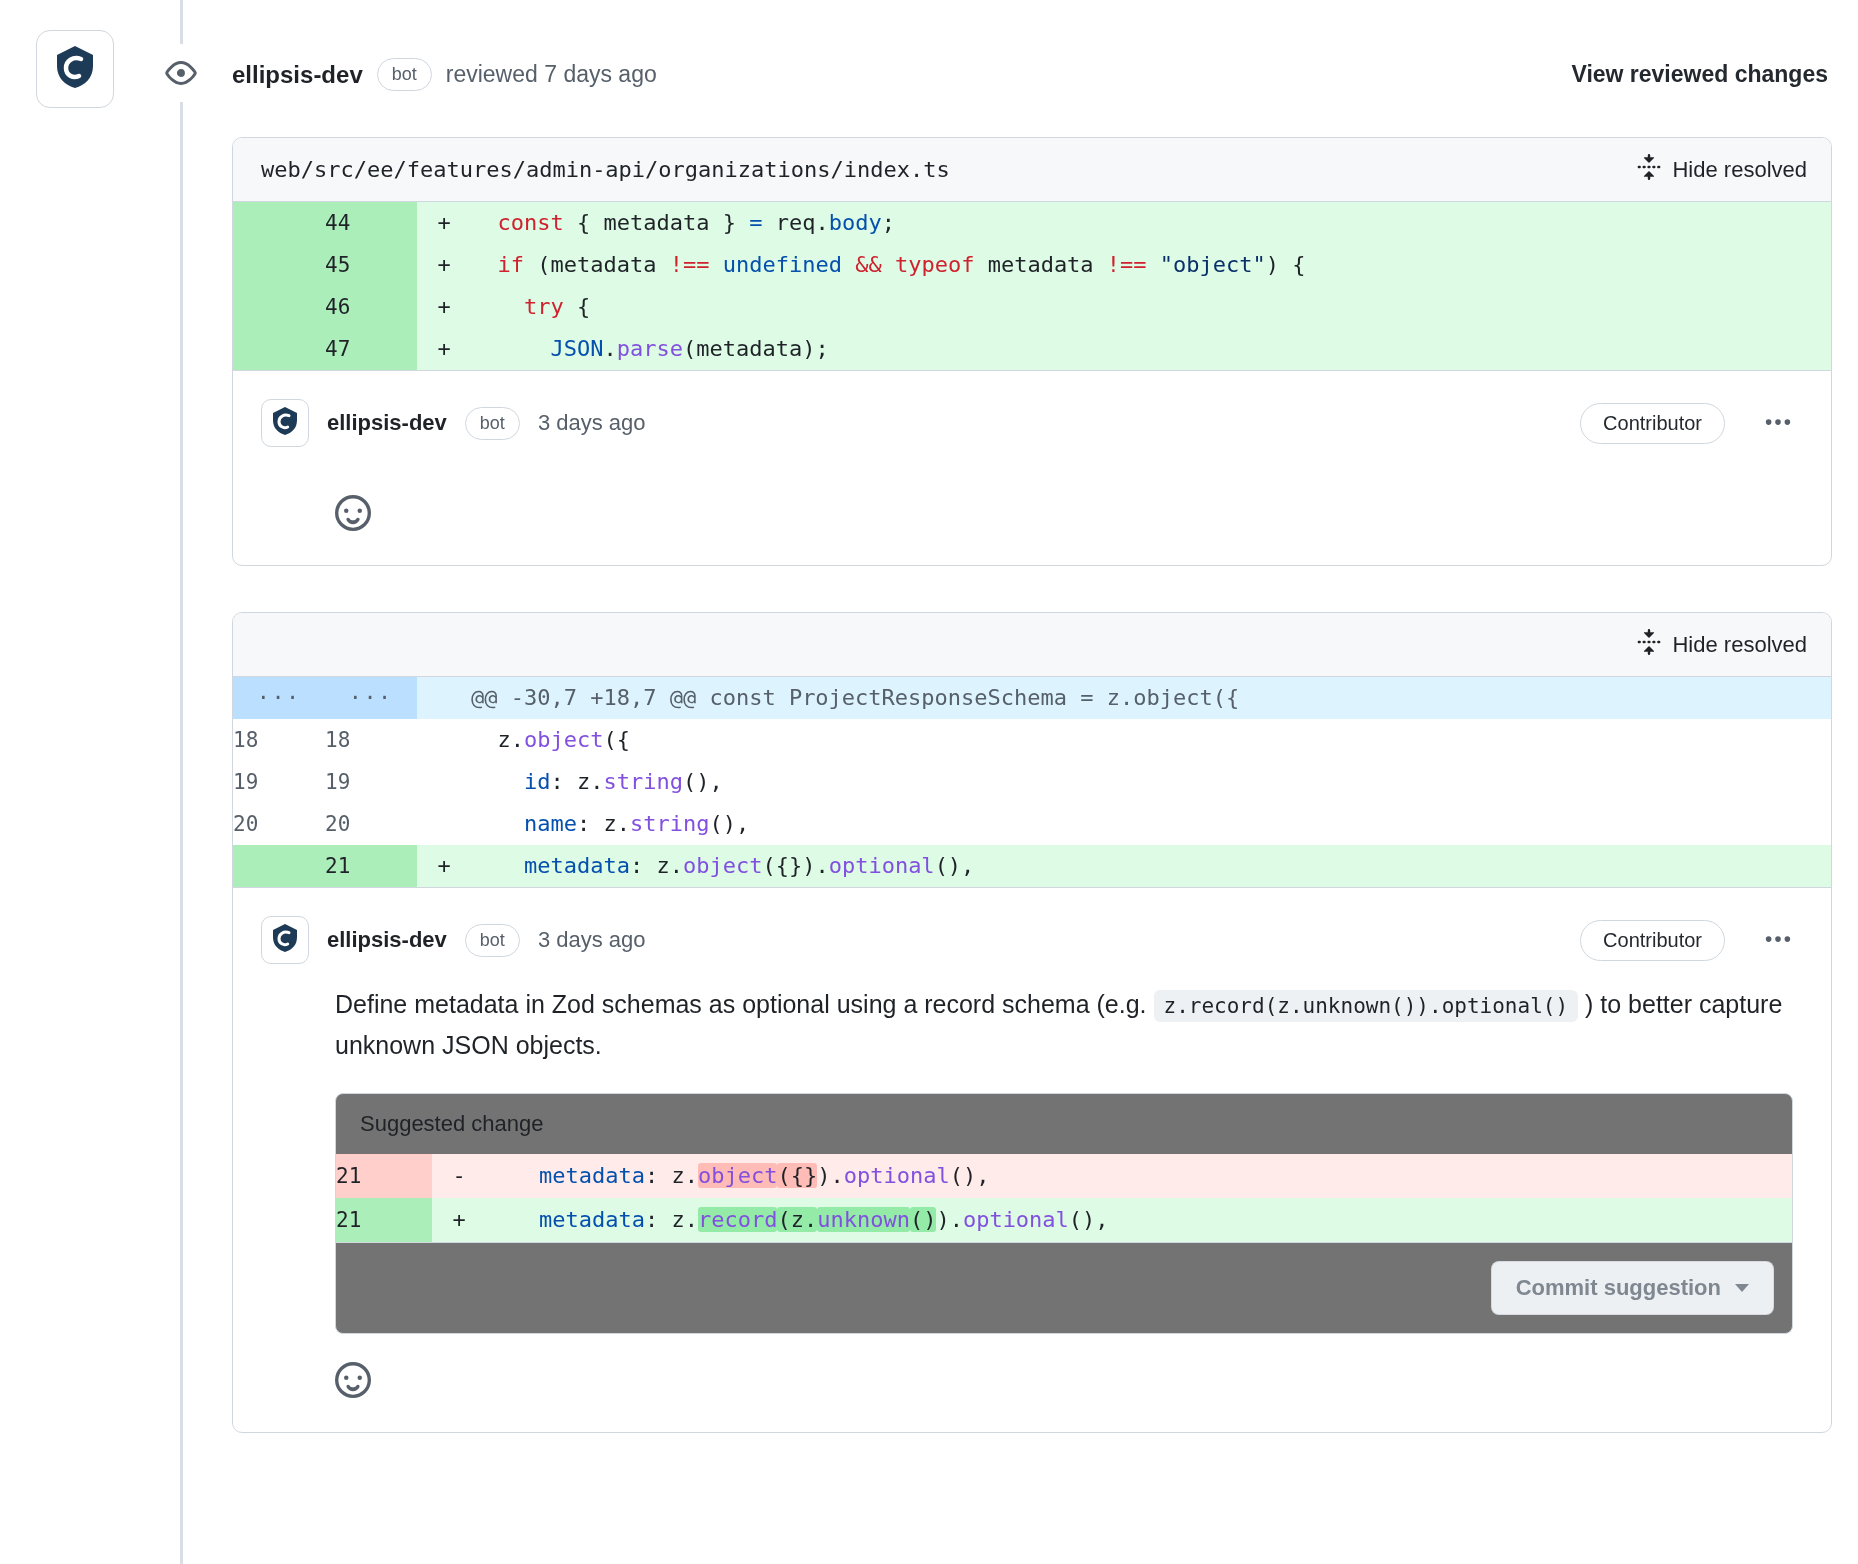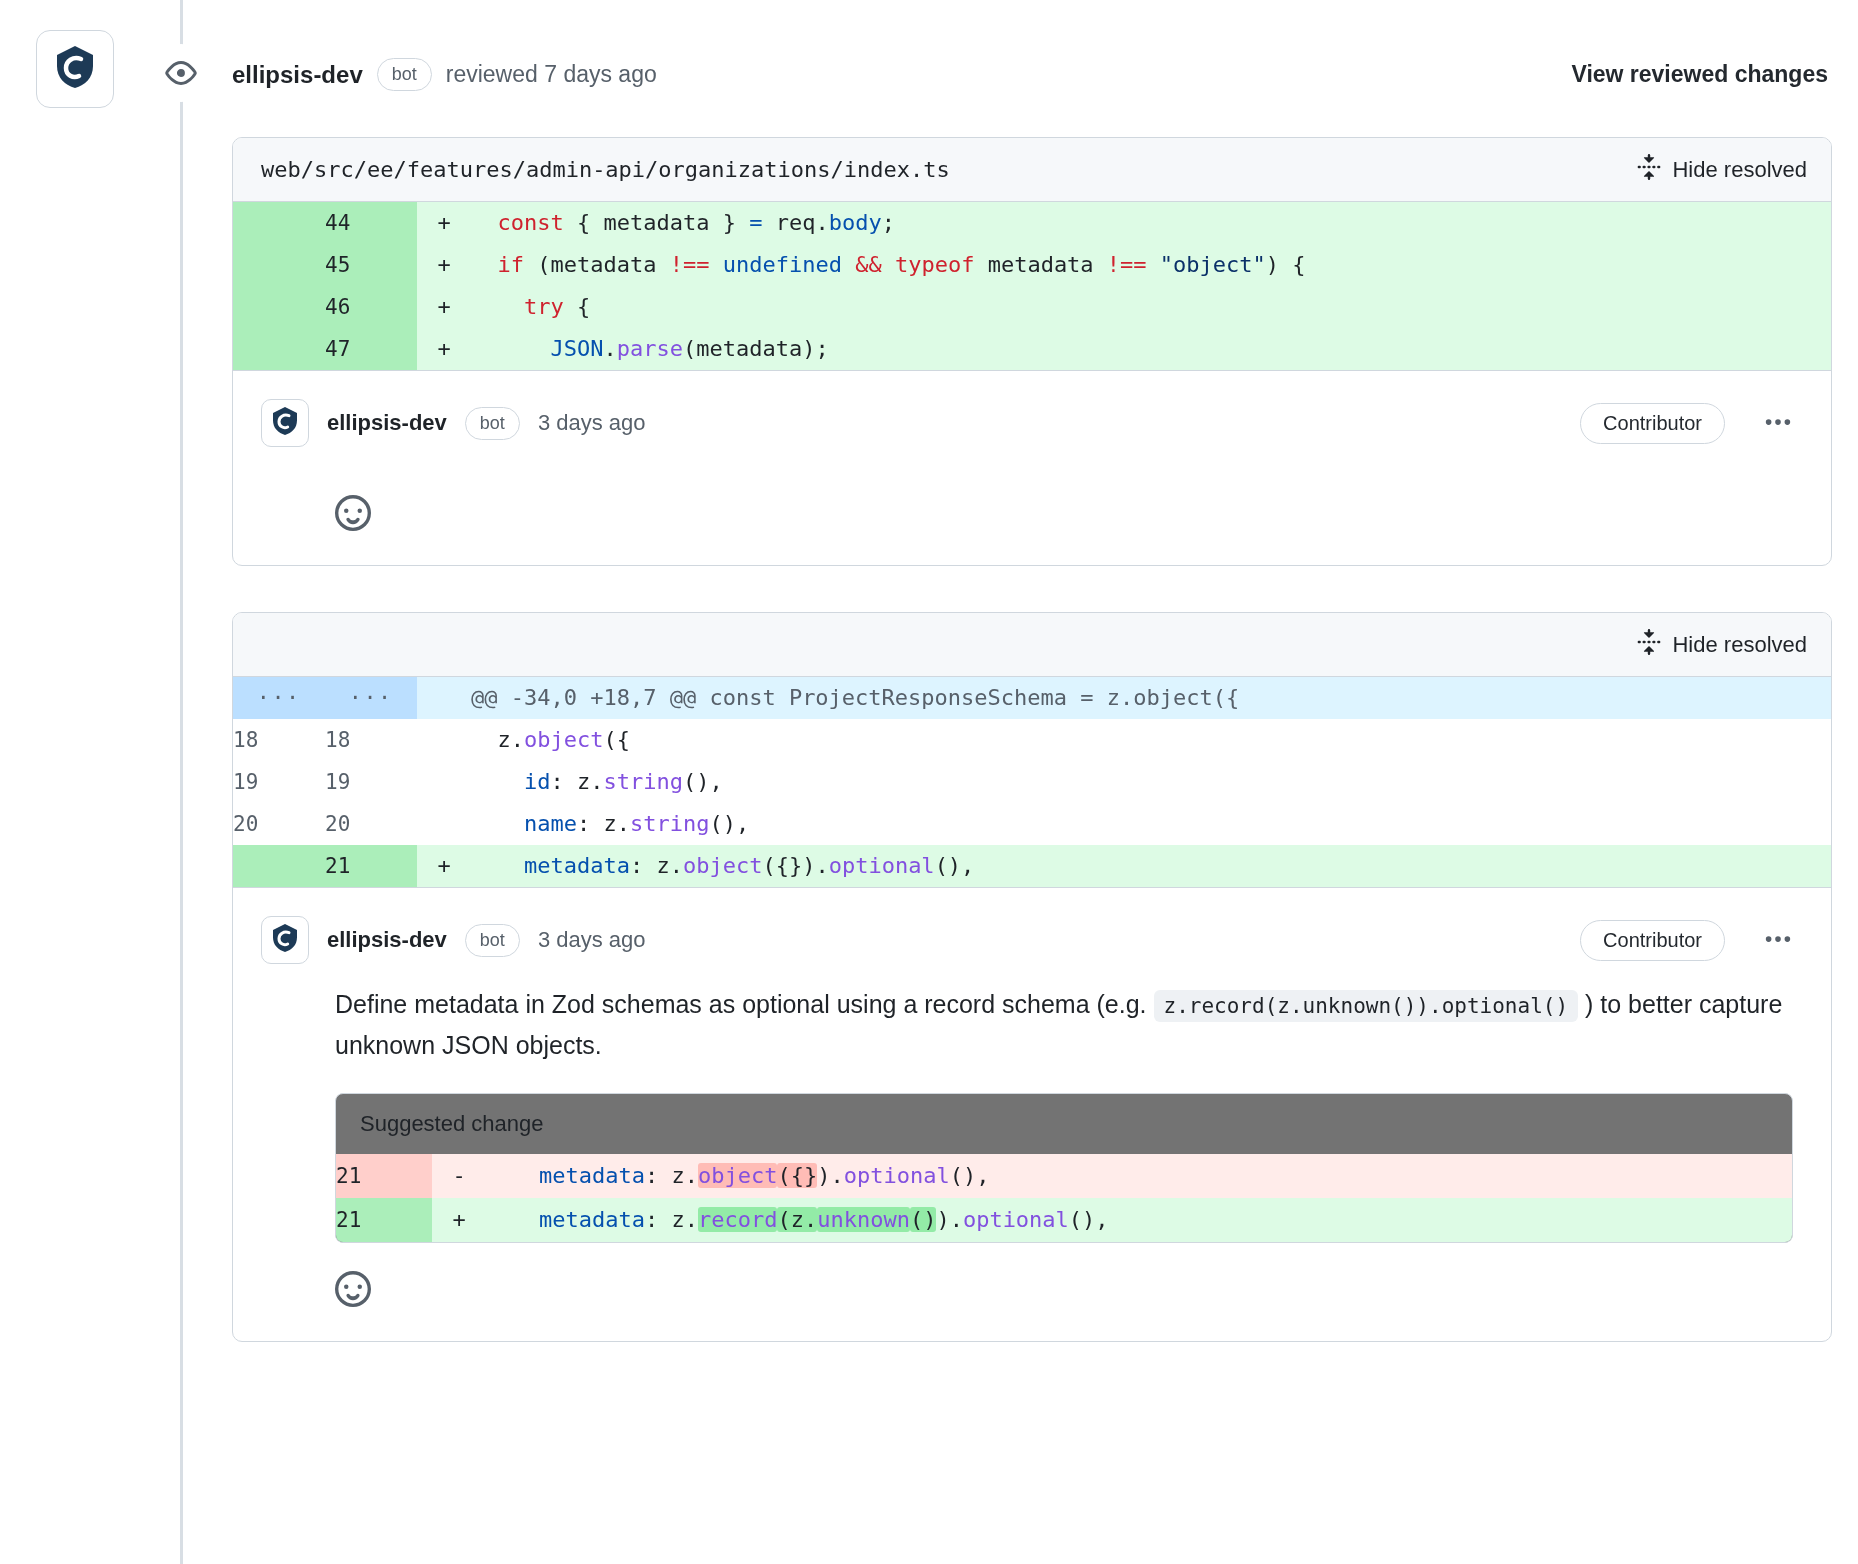--- a/index.html
+++ b/index.html
@@ -217,21 +217,21 @@
       </span>
       <span>Hide resolved</span>
     </div>
   </div>
 
   <div class="diff">
       <div class="drow hunk">
         <span class="gut old">···</span>
         <span class="gut new">···</span>
         <span class="sign"></span>
-        <span class="code"><span class="tok hk">@@ -34,0 +18,7 @@ const ProjectResponseSchema = z.object({</span></span>
+        <span class="code"><span class="tok hk">@@ -30,7 +18,7 @@ const ProjectResponseSchema = z.object({</span></span>
       </div>
       <div class="drow ctx">
         <span class="gut old">18</span>
         <span class="gut new">18</span>
         <span class="sign"></span>
         <span class="code"><span class="tok">  z.</span><span class="tok e">object</span><span class="tok">({</span></span>
       </div>
       <div class="drow ctx">
         <span class="gut old">19</span>
         <span class="gut new">19</span>
@@ -283,20 +283,26 @@
               <span class="gut new">21</span>
               <span class="sign">-</span>
               <span class="code"><span class="tok">    </span><span class="tok c">metadata</span><span class="tok">: z.</span><span class="tok e hl">object</span><span class="tok hl">({}</span><span class="tok">).</span><span class="tok e">optional</span><span class="tok">(),</span></span>
             </div>
             <div class="drow add">
               <span class="gut new">21</span>
               <span class="sign">+</span>
               <span class="code"><span class="tok">    </span><span class="tok c">metadata</span><span class="tok">: z.</span><span class="tok e hl">record</span><span class="tok hl">(z.</span><span class="tok e hl">unknown</span><span class="tok hl">()</span><span class="tok">).</span><span class="tok e">optional</span><span class="tok">(),</span></span>
             </div>
           </div>
+        <div class="sugg-footer">
+          <button class="commit-btn">
+            <span>Commit suggestion</span>
+            <span class="caret-down"></span>
+          </button>
+        </div>
       </div>
 
       <div class="reaction">
         <svg width="36" height="36" viewBox="0 0 16 16" fill="#57606a">
           <path d="M8 0a8 8 0 1 1 0 16A8 8 0 0 1 8 0ZM1.5 8a6.5 6.5 0 1 0 13 0 6.5 6.5 0 0 0-13 0Zm9.078 2.25a.75.75 0 0 1 .22 1.038c-.595.912-1.626 1.712-2.798 1.712-1.172 0-2.203-.8-2.798-1.712a.75.75 0 1 1 1.257-.819c.421.646 1.023.781 1.541.781.518 0 1.12-.135 1.541-.781a.75.75 0 0 1 1.037-.219ZM5 8a1 1 0 1 1 0-2 1 1 0 0 1 0 2Zm6 0a1 1 0 1 1 0-2 1 1 0 0 1 0 2Z"></path>
         </svg>
       </div>
     </div>
   </div>
 </div>

